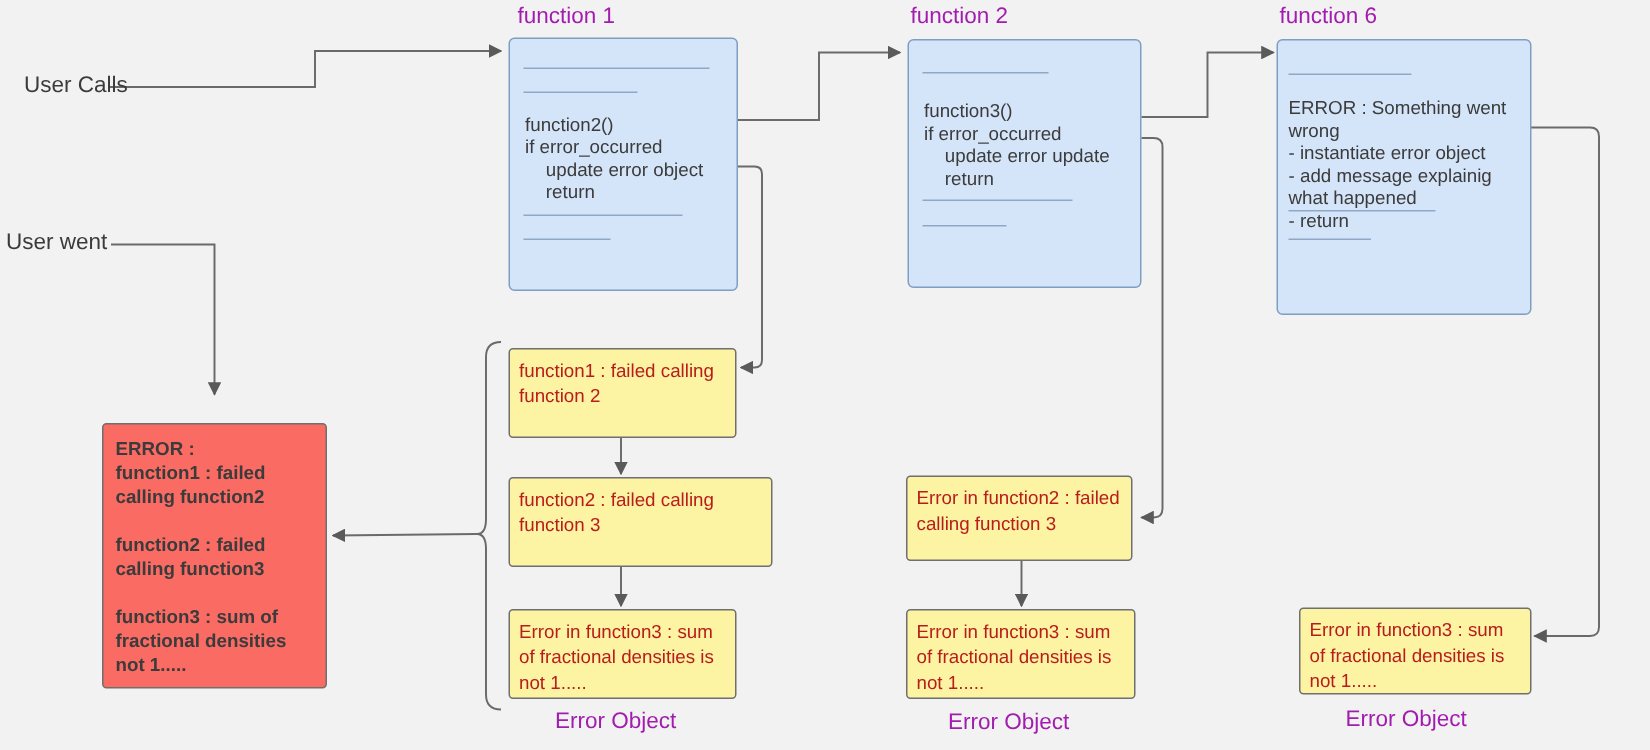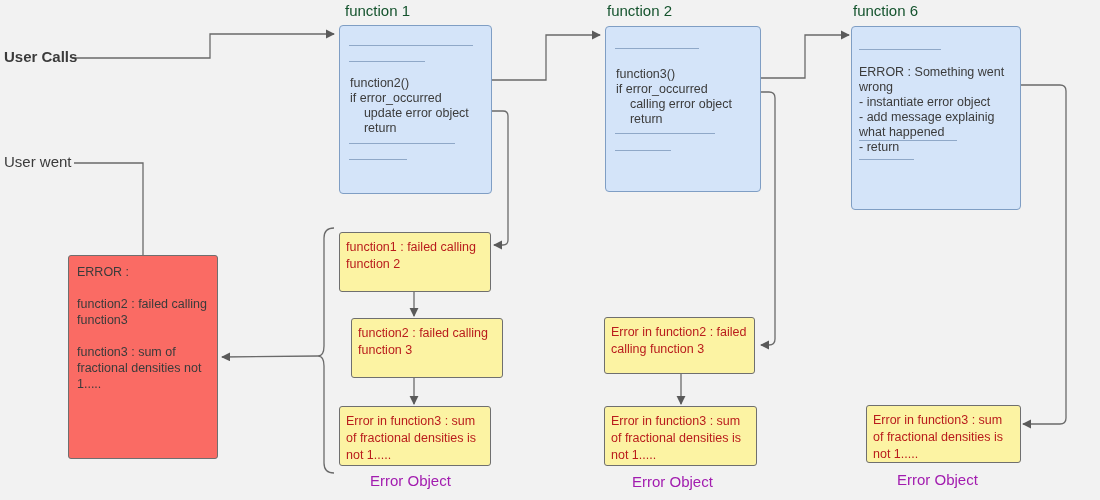--- a/index.html
+++ b/index.html
@@ -74,21 +74,21 @@
   .plain-label {
     position: absolute;
     font-size: 15px;
     line-height: 18px;
     color: #3b3b3b;
     white-space: nowrap;
   }
   .title-label {
     position: absolute;
     font-size: 15px;
-    color: #14532d;
+    color: #a21caf;
     white-space: nowrap;
   }
   .caption-label {
     position: absolute;
     font-size: 15px;
     color: #a21caf;
     white-space: nowrap;
   }
   .red-line { display: block; }
   .spacer { display: block; height: 16px; }
@@ -122,21 +122,21 @@
 
     <path d="M 681 374 L 681 404" fill="none" stroke="#6a6a6a" stroke-width="1.3" marker-end="url(#arrow)"></path>
 
     <path d="M 334 228 Q 324 228 324 238 L 324 346 Q 324 356 318 356 Q 324 356 324 366 L 324 463 Q 324 473 334 473" fill="none" stroke="#6a6a6a" stroke-width="1.3"></path>
 
     <path d="M 318 356 L 222 357" fill="none" stroke="#6a6a6a" stroke-width="1.3" marker-end="url(#arrow)"></path>
 
     <path d="M 74 163 L 143 163 L 143 263" fill="none" stroke="#6a6a6a" stroke-width="1.3" marker-end="url(#arrow)"></path>
   </svg>
 
-  <div class="plain-label" style="left:4px; top:48px;font-weight:bold;">User Calls</div>
+  <div class="plain-label" style="left:16px; top:48px;">User Calls</div>
   <div class="plain-label" style="left:4px; top:153px;">User went</div>
 
   <div class="title-label" style="left:345px; top:2px;">function 1</div>
   <div class="title-label" style="left:607px; top:2px;">function 2</div>
   <div class="title-label" style="left:853px; top:2px;">function 6</div>
 
   <div class="node fn-box" style="left:339px; top:25px; width:153px; height:169px;">
     <div class="rule" style="left:9px; top:19px; width:124px;"></div>
     <div class="rule" style="left:9px; top:35px; width:76px;"></div>
     <div class="fn-body" style="top:50px;">function2()
@@ -144,46 +144,47 @@
     update error object
     return</div>
     <div class="rule" style="left:9px; top:117px; width:106px;"></div>
     <div class="rule" style="left:9px; top:133px; width:58px;"></div>
   </div>
 
   <div class="node fn-box" style="left:605px; top:26px; width:156px; height:166px;">
     <div class="rule" style="left:9px; top:21px; width:84px;"></div>
     <div class="fn-body" style="top:40px;">function3()
 if error_occurred
-    calling error object
+    update error update
     return</div>
     <div class="rule" style="left:9px; top:106px; width:100px;"></div>
     <div class="rule" style="left:9px; top:123px; width:56px;"></div>
   </div>
 
   <div class="node fn-box" style="left:851px; top:26px; width:170px; height:184px;">
     <div class="rule" style="left:7px; top:22px; width:82px;"></div>
     <div class="fn-body" style="left:7px; right:6px; top:38px;">ERROR : Something went wrong
 - instantiate error object
 - add message explainig what happened
 - return</div>
     <div class="rule" style="left:7px; top:113px; width:98px;"></div>
     <div class="rule" style="left:7px; top:132px; width:55px;"></div>
   </div>
 
-  <div class="node red-box" style="left:68px; top:255px; width:150px; height:204px;">
+  <div class="node red-box" style="left:68px; top:282px; width:150px; height:177px;font-weight:bold;">
     <span class="red-line">ERROR :</span>
+    <span class="red-line">function1 : failed calling function2</span>
     <span class="spacer"></span>
     <span class="red-line">function2 : failed calling function3</span>
     <span class="spacer"></span>
     <span class="red-line">function3 : sum of fractional densities not 1.....</span>
   </div>
 
   <div class="node yellow-box" style="left:339px; top:232px; width:152px; height:60px;">function1 : failed calling function 2</div>
-  <div class="node yellow-box" style="left:339px; top:318px; width:152px; height:60px;margin-left:12px;">function2 : failed calling function 3</div>
+  <div class="node yellow-box" style="left:339px; top:318px; width:176px; height:60px;">function2 : failed calling function 3</div>
   <div class="node yellow-box" style="left:339px; top:406px; width:152px; height:60px;">Error in function3 : sum of fractional densities is not 1.....</div>
   <div class="caption-label" style="left:370px; top:472px;">Error Object</div>
 
   <div class="node yellow-box" style="left:604px; top:317px; width:151px; height:57px;">Error in function2 : failed calling function 3</div>
   <div class="node yellow-box" style="left:604px; top:406px; width:153px; height:60px;">Error in function3 : sum of fractional densities is not 1.....</div>
   <div class="caption-label" style="left:632px; top:473px;">Error Object</div>
 
   <div class="node yellow-box" style="left:866px; top:405px; width:155px; height:58px;">Error in function3 : sum of fractional densities is not 1.....</div>
   <div class="caption-label" style="left:897px; top:471px;">Error Object</div>
 

